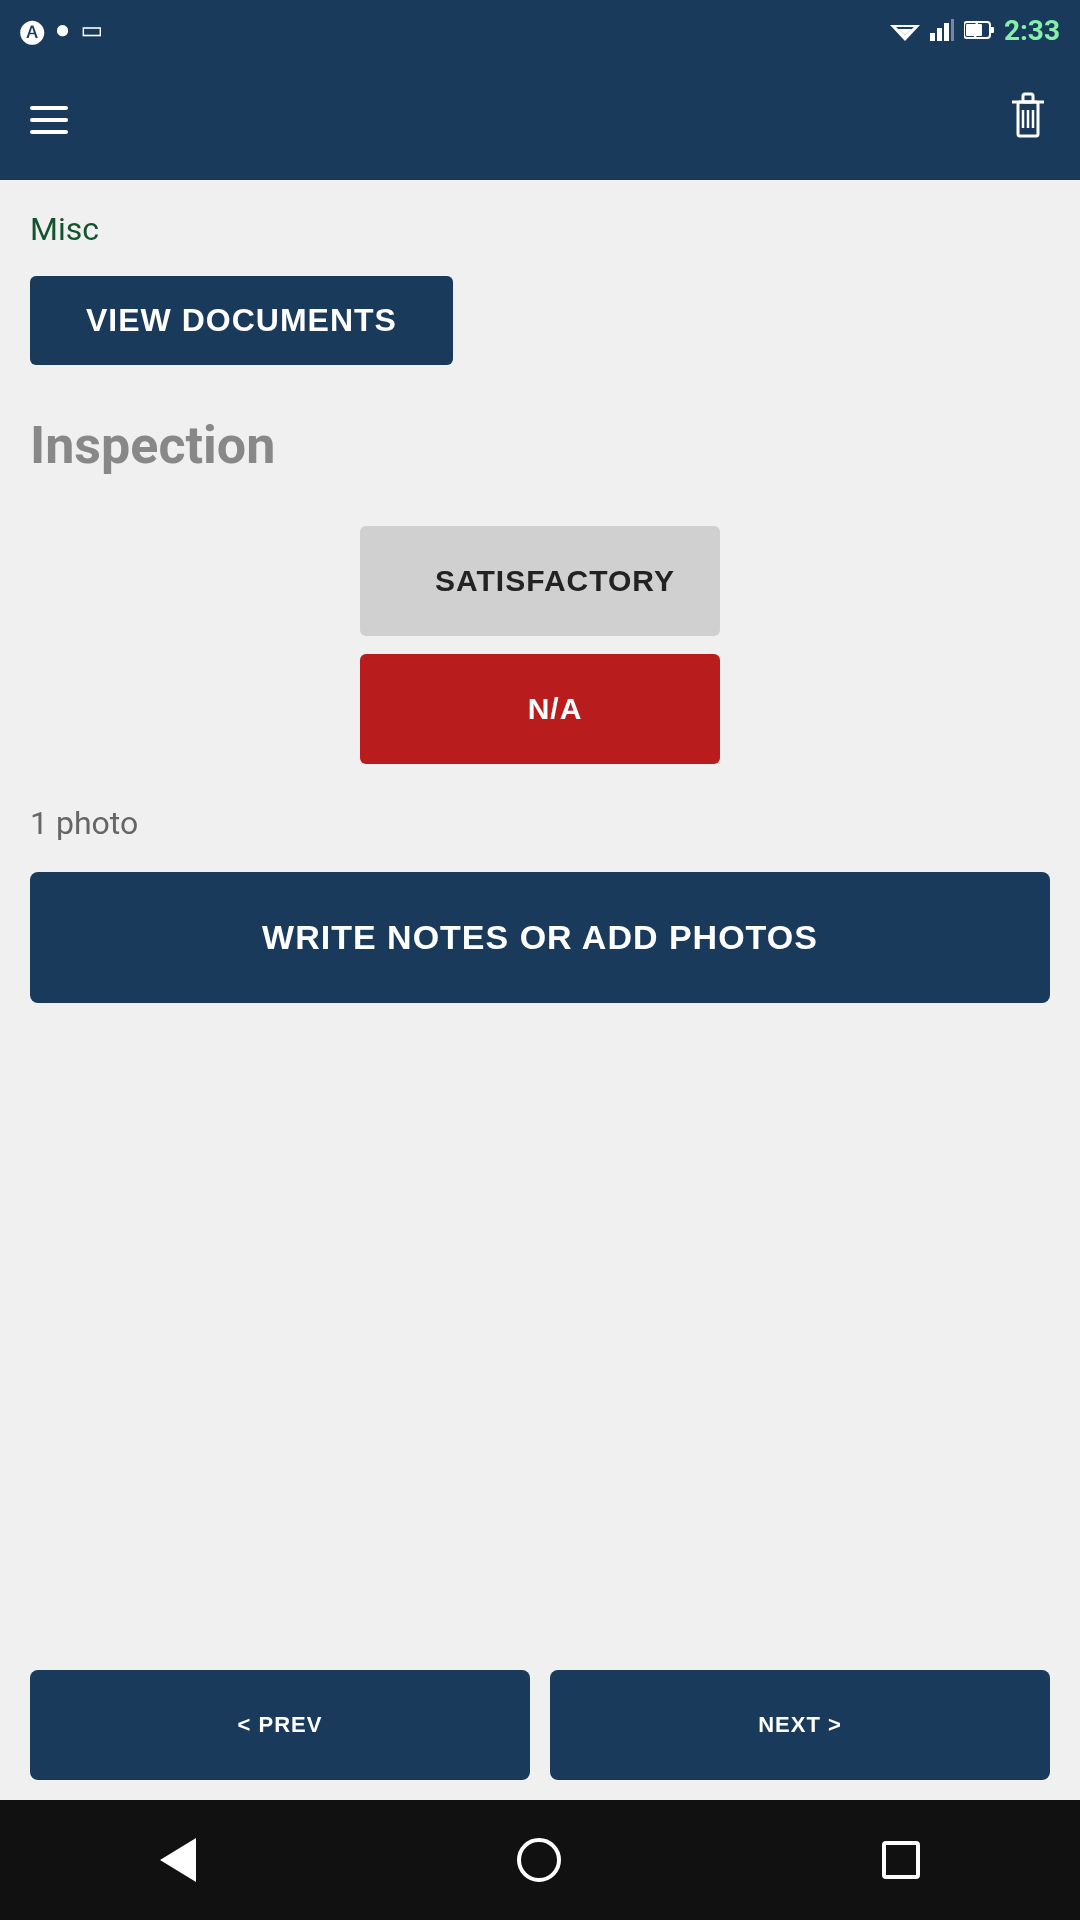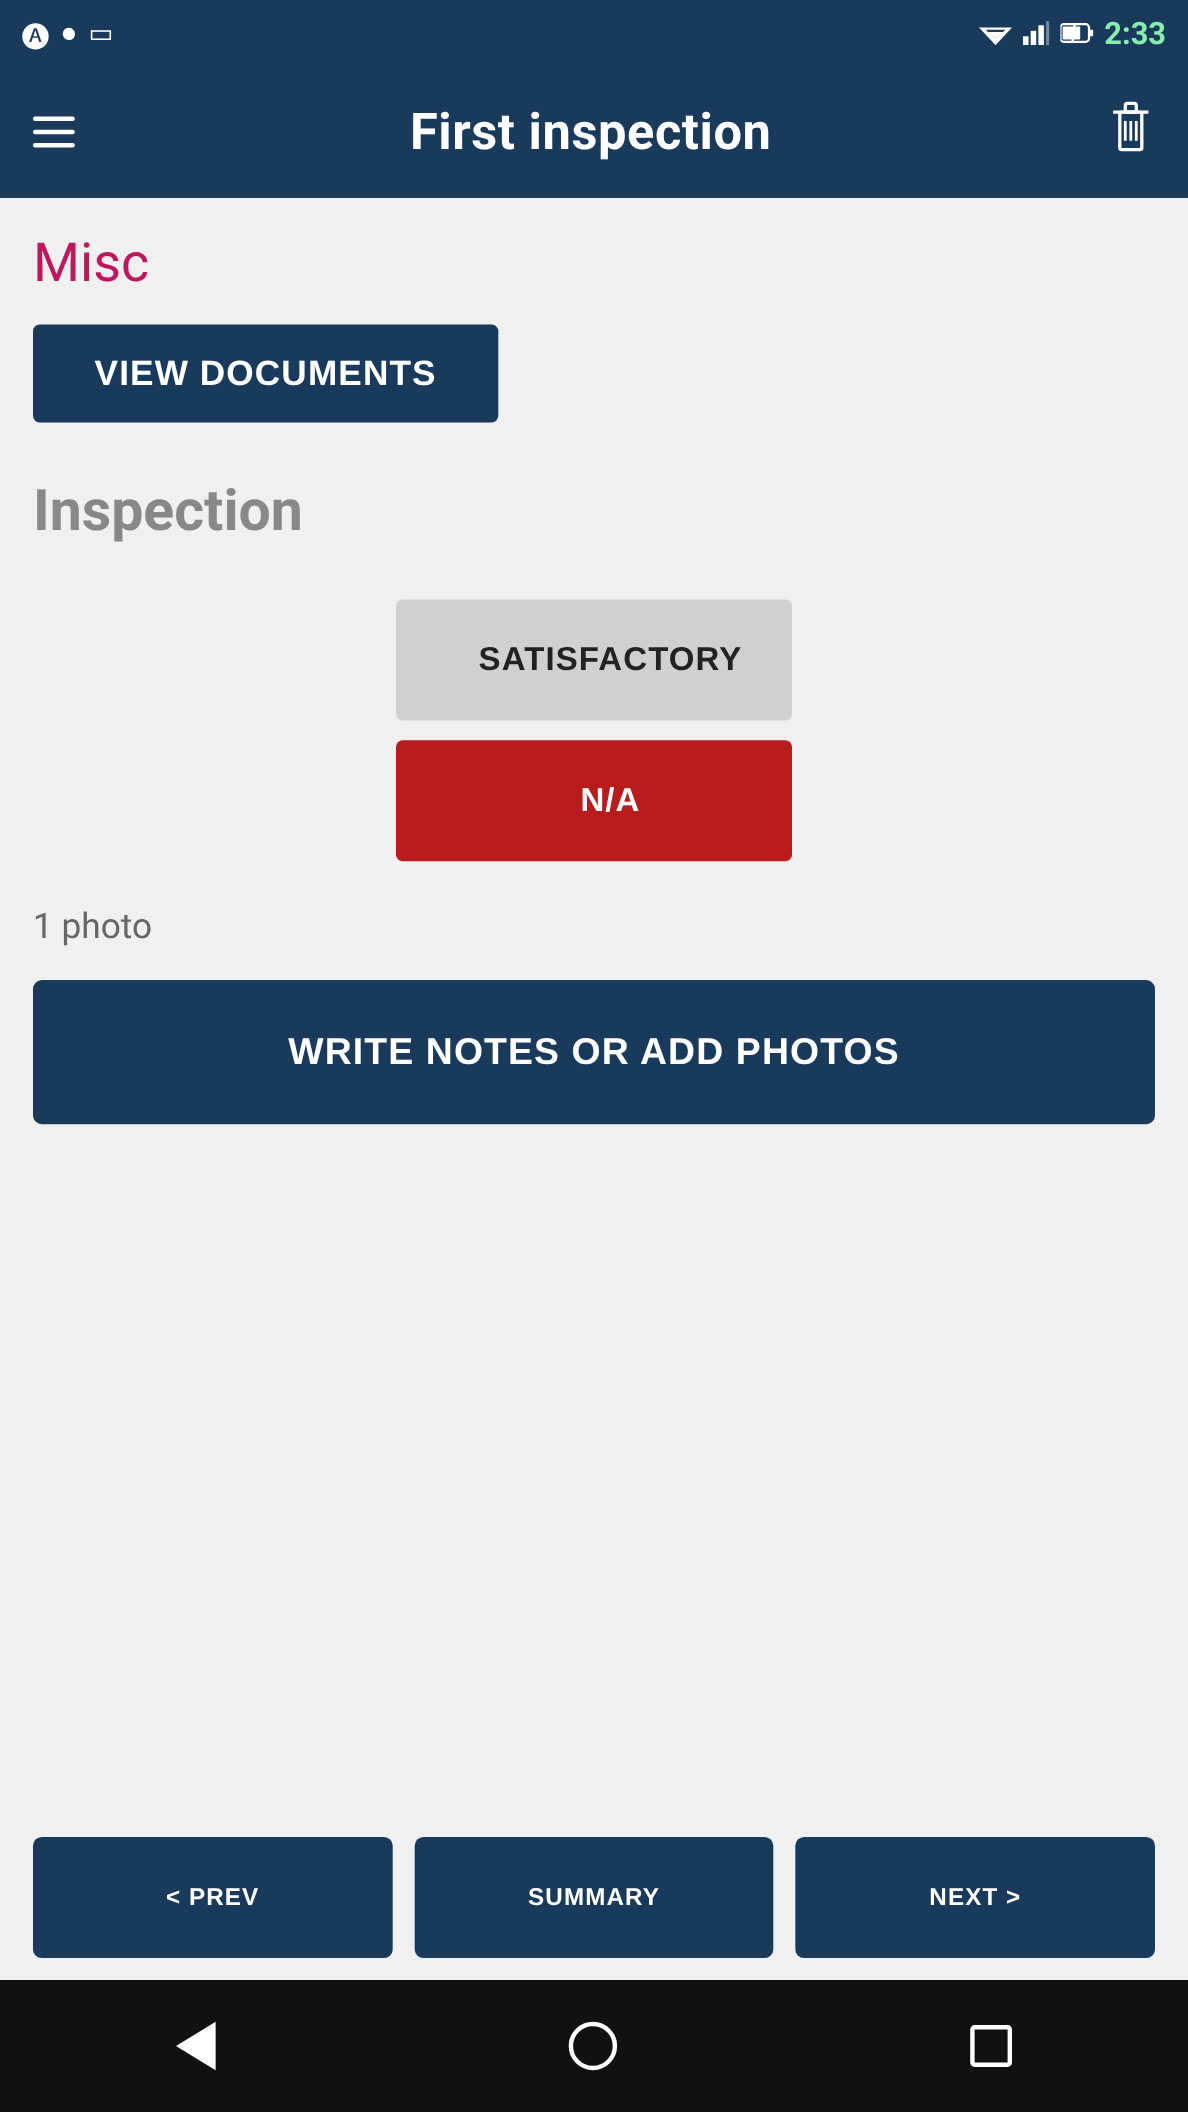--- a/index.html
+++ b/index.html
@@ -88,22 +88,22 @@
       flex: 1;
       background: #f0f0f0;
       padding: 30px 30px 20px 30px;
       display: flex;
       flex-direction: column;
       overflow: hidden;
     }
 
     
     .section-label {
-      font-size: 49px;
-      color: #be185d;
+      font-size: 32px;
+      color: #14532d;
       font-weight: normal;
       margin-bottom: 28px;
     }
 
     
     .view-documents-btn {
       background: #1a3a5c;
       color: white;
       font-size: 32px;
       font-weight: bold;
@@ -288,21 +288,20 @@
     <span>2:33</span>
   </div>
 </div>
 
 <div class="app-bar">
   <div class="hamburger-icon">
     <span></span>
     <span></span>
     <span></span>
   </div>
-  <span class="app-bar-title">First inspection</span>
   <div class="trash-icon">
     <svg width="44" height="50" viewBox="0 0 44 50" fill="none">
       <rect x="12" y="12" width="20" height="34" rx="2" stroke="white" stroke-width="3" fill="none"></rect>
       <line x1="6" y1="12" x2="38" y2="12" stroke="white" stroke-width="3"></line>
       <rect x="17" y="4" width="10" height="8" rx="2" stroke="white" stroke-width="3" fill="none"></rect>
       <line x1="17" y1="20" x2="17" y2="38" stroke="white" stroke-width="2.5"></line>
       <line x1="22" y1="20" x2="22" y2="38" stroke="white" stroke-width="2.5"></line>
       <line x1="27" y1="20" x2="27" y2="38" stroke="white" stroke-width="2.5"></line>
     </svg>
   </div>
@@ -327,21 +326,20 @@
       </button>
     </div>
 
     <div class="photo-count">1 photo</div>
 
     <button class="write-notes-btn">WRITE NOTES OR ADD PHOTOS</button>
   </div>
 
   <div class="nav-buttons">
     <button class="nav-btn">&lt; PREV</button>
-    <button class="nav-btn">SUMMARY</button>
     <button class="nav-btn">NEXT &gt;</button>
   </div>
 
 </div>
 
 <div class="bottom-nav">
   <div class="bottom-nav-icon">
     <div class="triangle-left"></div>
   </div>
   <div class="bottom-nav-icon">

